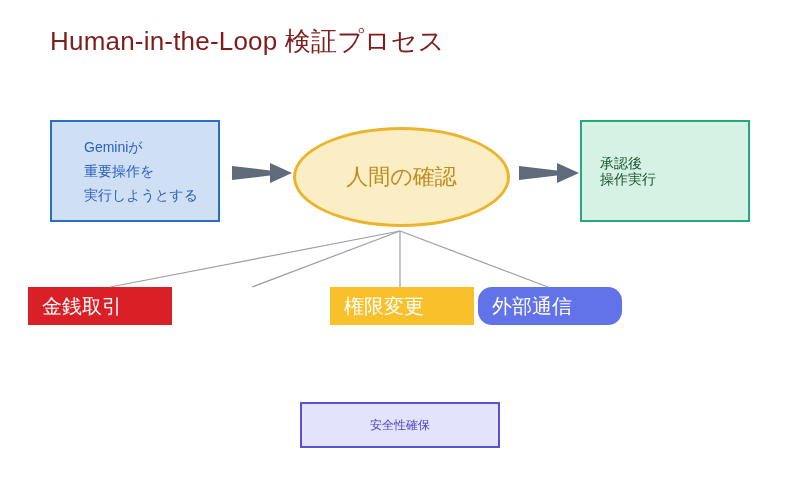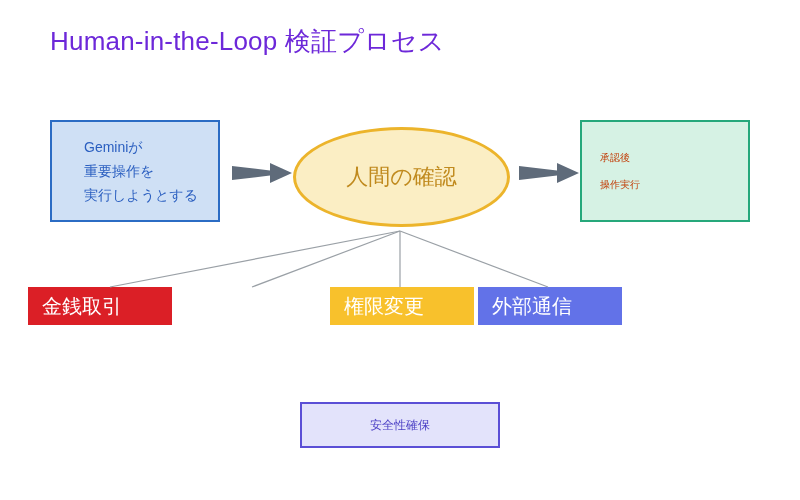--- a/index.html
+++ b/index.html
@@ -19,21 +19,21 @@
     overflow: hidden;
   }
 
   
   #page-title {
     position: absolute;
     left: 50px;
     top: 24px;
     font-size: 26px;
     line-height: 34px;
-    color: #6d28d9;
+    color: #7f1d1d;
     font-weight: 400;
     letter-spacing: 0.2px;
     white-space: nowrap;
   }
 
   
   .node {
     position: absolute;
     box-sizing: border-box;
     display: flex;
@@ -82,23 +82,23 @@
   #node-result {
     left: 580px;
     top: 120px;
     width: 170px;
     height: 102px;
     border: 2px solid #26a87b;
     background: #d6f2e4;
     padding-left: 18px;
   }
   #node-result .node-text {
-    font-size: 10px;
-    line-height: 27px;
-    color: #c2410c;
+    font-size: 14px;
+    line-height: 16px;
+    color: #14532d;
   }
 
   
   .cat-box {
     position: absolute;
     box-sizing: border-box;
     top: 287px;
     height: 38px;
     display: flex;
     align-items: center;
@@ -174,21 +174,21 @@
     <span class="node-text">承認後
 操作実行</span>
   </div>
 
   <div class="cat-box" style="left:28px;  width:144px; background:#db1f26;">
     <span class="cat-label">金銭取引</span>
   </div>
   <div class="cat-box" style="left:330px; width:144px; background:#f8c12c;">
     <span class="cat-label">権限変更</span>
   </div>
-  <div class="cat-box" style="left:478px; width:144px; background:#6272e8;">
+  <div class="cat-box" style="left:478px; width:144px; background:#6272e8;border-radius:14px;">
     <span class="cat-label">外部通信</span>
   </div>
 
   <div id="node-outcome">
     <span class="node-text">安全性確保</span>
   </div>
 
   <svg id="arrow-layer" viewBox="0 0 800 500" xmlns="http://www.w3.org/2000/svg">
 
     <path fill="#5f6b7a" d="M 232,166 L 270,170.5 L 270,163 L 292,173 L 270,183 L 270,175.5 L 232,180 Z"></path>

